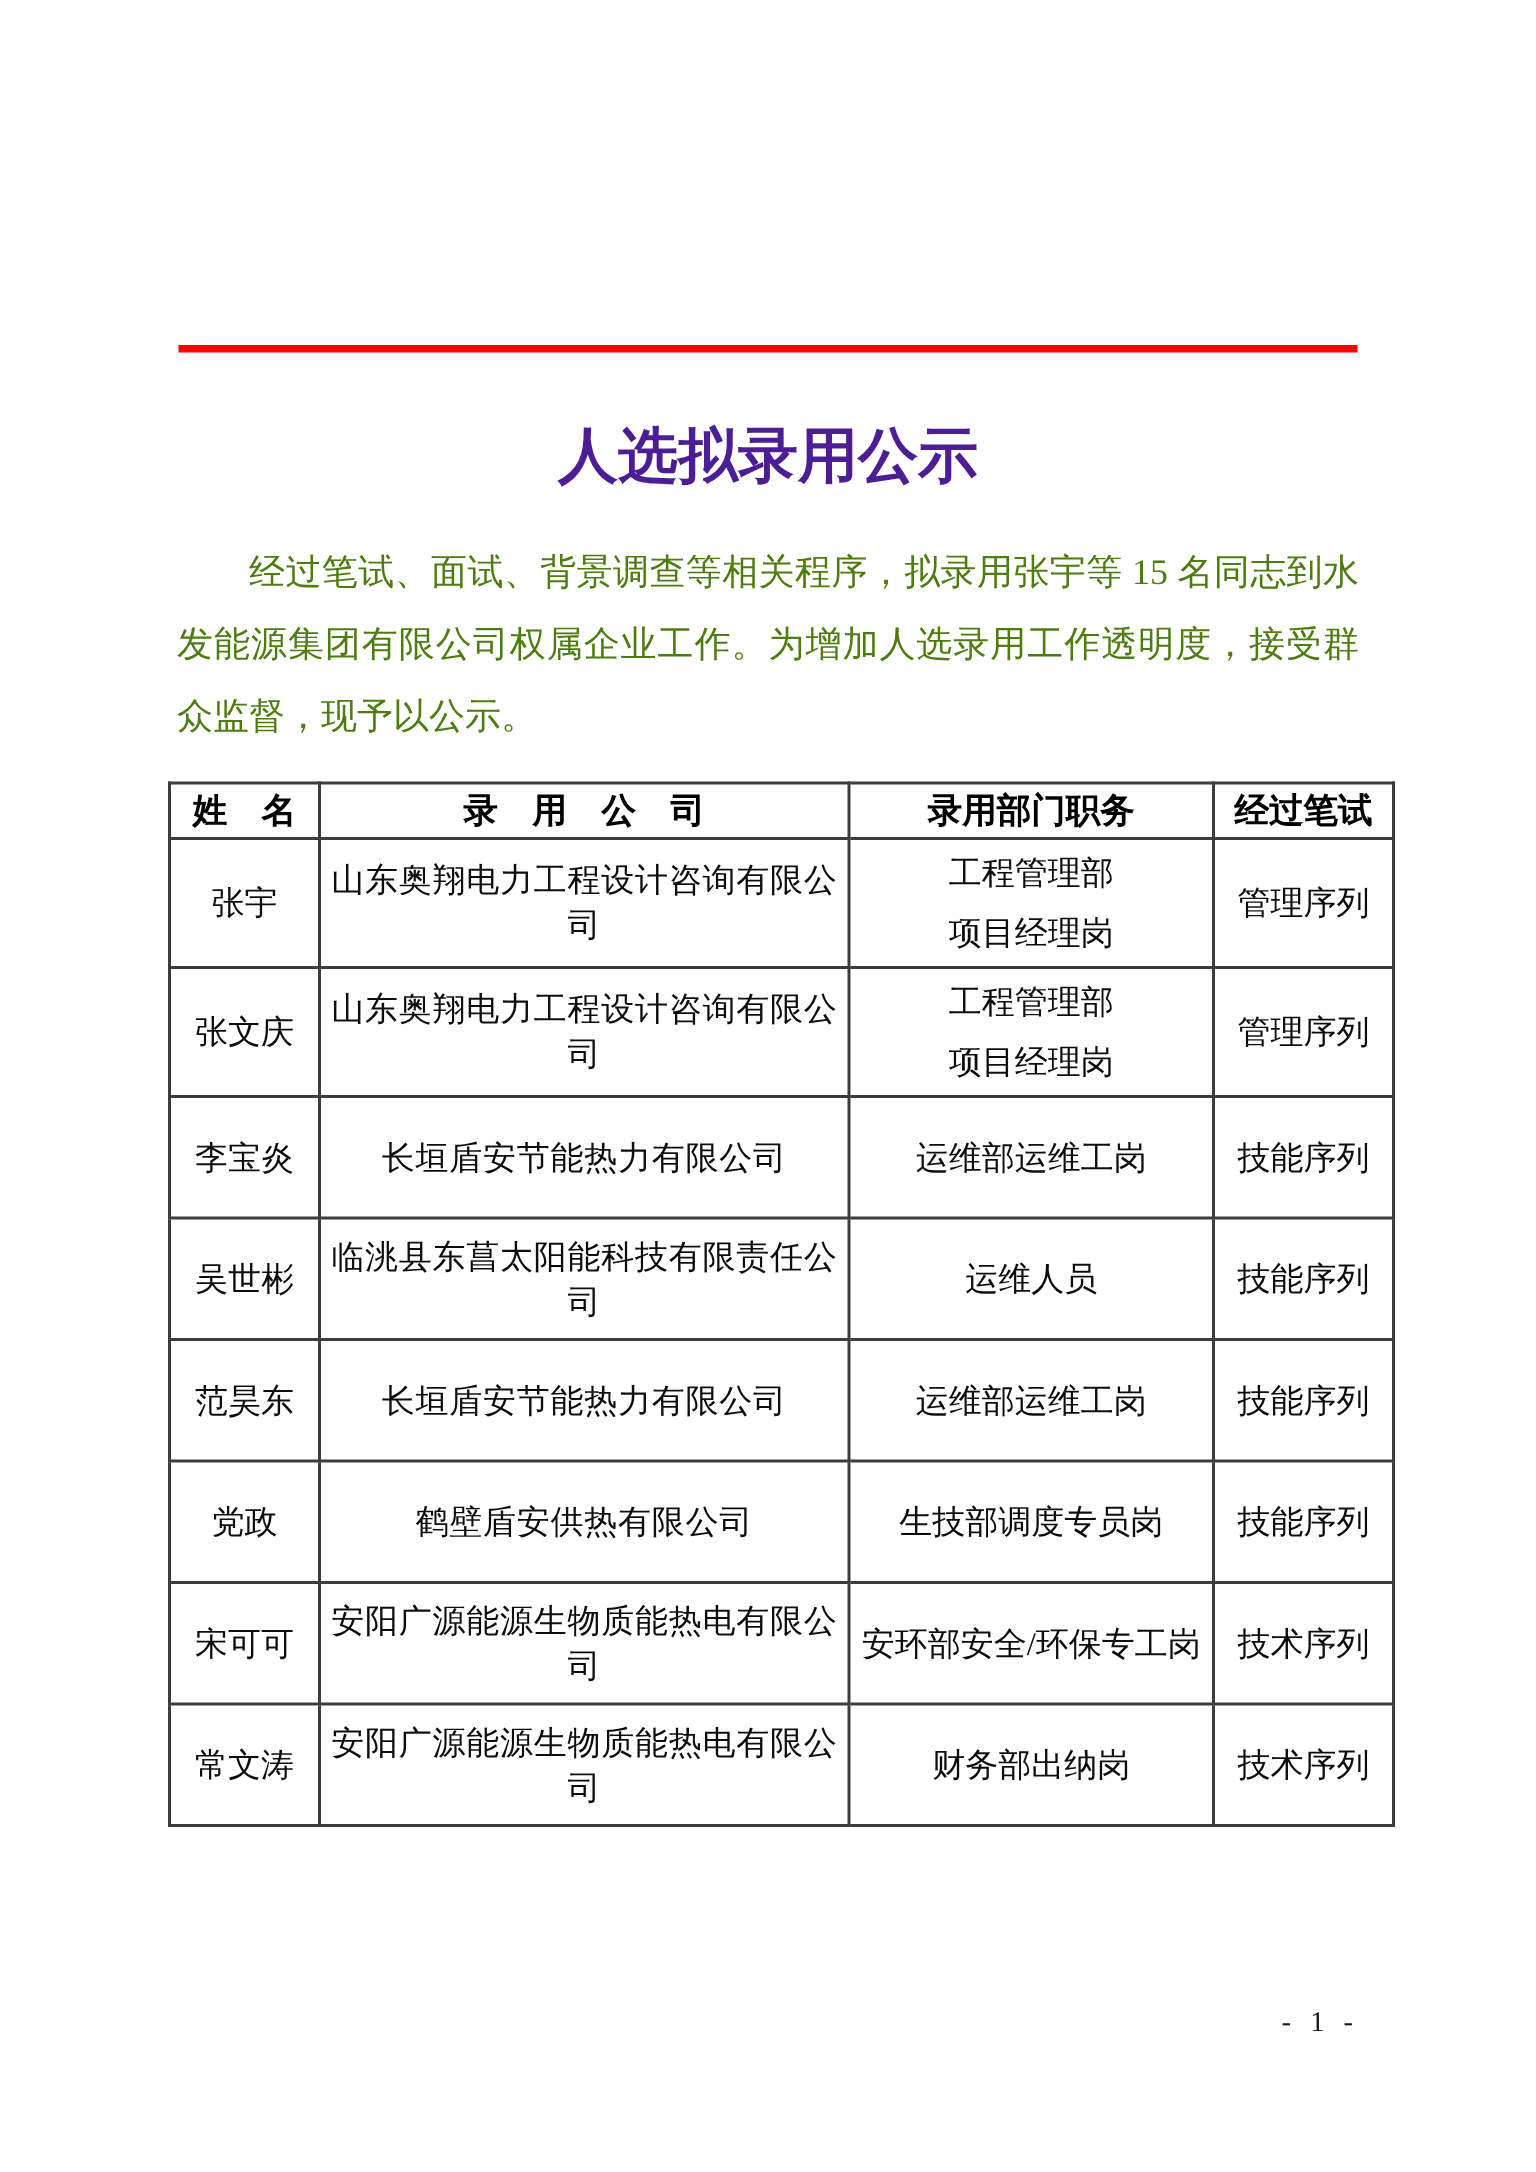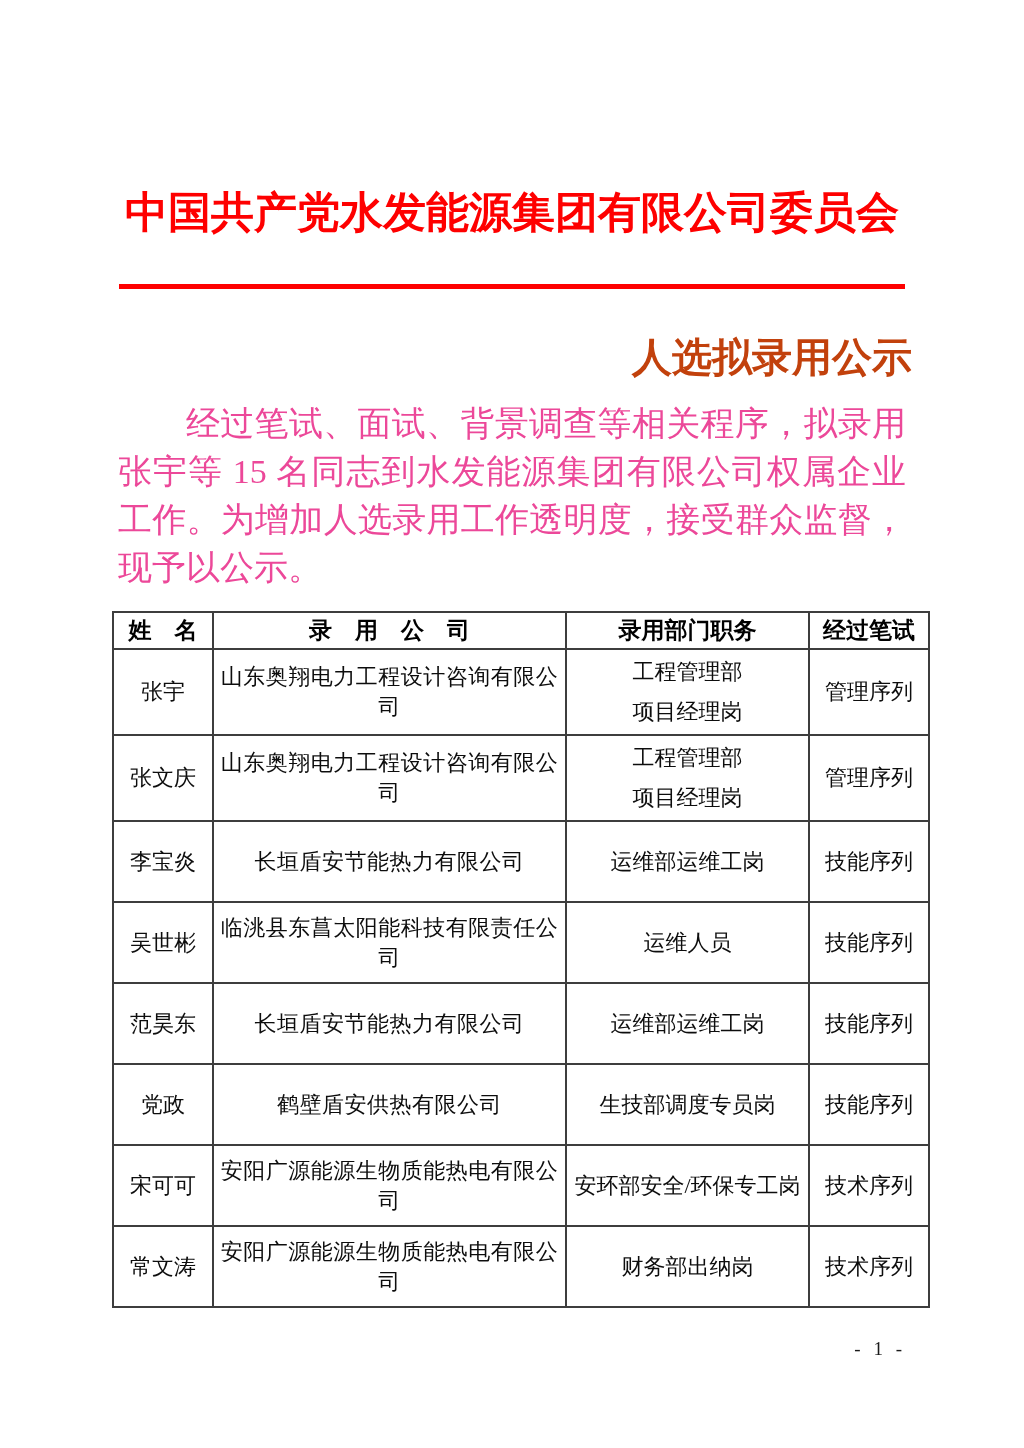--- a/index.html
+++ b/index.html
@@ -37,32 +37,32 @@
     width: 786px;
     height: 5px;
     background: #fe0000;
     margin: 44px auto 0 auto;
   }
   .doc-title {
     margin: 45px 0 0 0;
     font-size: 40px;
     line-height: 48px;
     font-weight: bold;
-    text-align: right;
-    color: #c2410c;
+    text-align: center;
+    color: #4c1d95;
     font-family: Liberation Serif, serif;
   }
   .intro {
     width: 788px;
-    margin: 18px auto 0 auto;
-    font-size: 34px;
+    margin: 30px auto 0 auto;
+    font-size: 24px;
     line-height: 48px;
     text-align: justify;
     text-indent: 2em;
-    color: #ec4899;
+    color: #4d7c0f;
   }
   table.roster {
     width: 816px;
     margin: 19px auto 0 auto;
     border-collapse: collapse;
     table-layout: fixed;
     border: 2px solid #3d3d3d;
   }
   table.roster th, table.roster td {
     border: 2px solid #3d3d3d;
@@ -95,21 +95,20 @@
     color: #1a1a1a;
     white-space: nowrap;
   }
 </style>
 </head>
 <body>
 
 <div class="page">
   <div class="content">
 
-    <h1 class="org-title">中国共产党水发能源集团有限公司委员会</h1>
 
     <div class="red-rule"></div>
 
     <h2 class="doc-title">人选拟录用公示</h2>
 
     <p class="intro">经过笔试、面试、背景调查等相关程序，拟录用张宇等 15 名同志到水发能源集团有限公司权属企业工作。为增加人选录用工作透明度，接受群众监督，现予以公示。</p>
 
     <table class="roster">
       <colgroup>
         <col style="width:100px">

